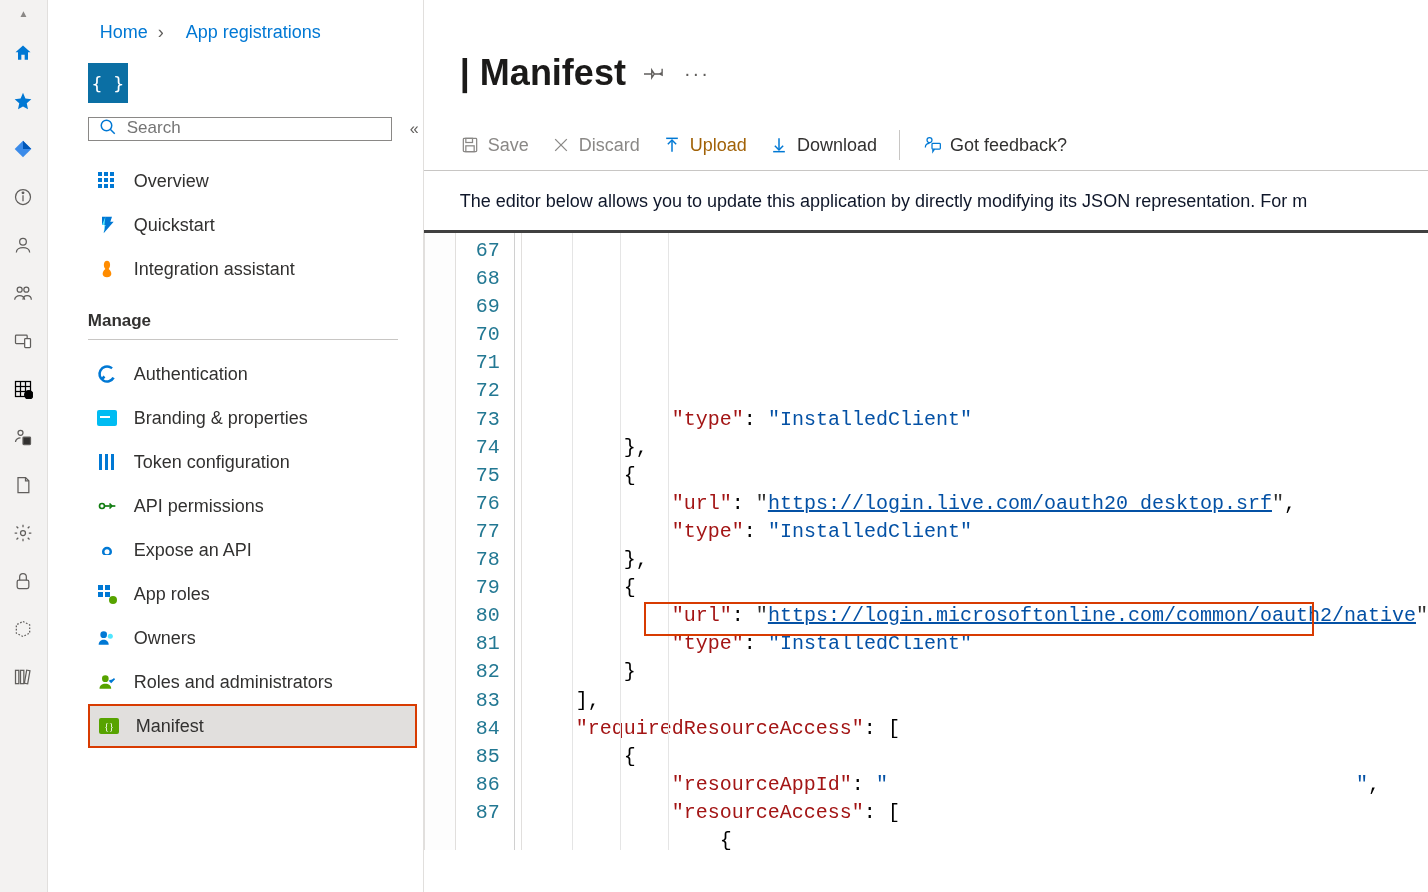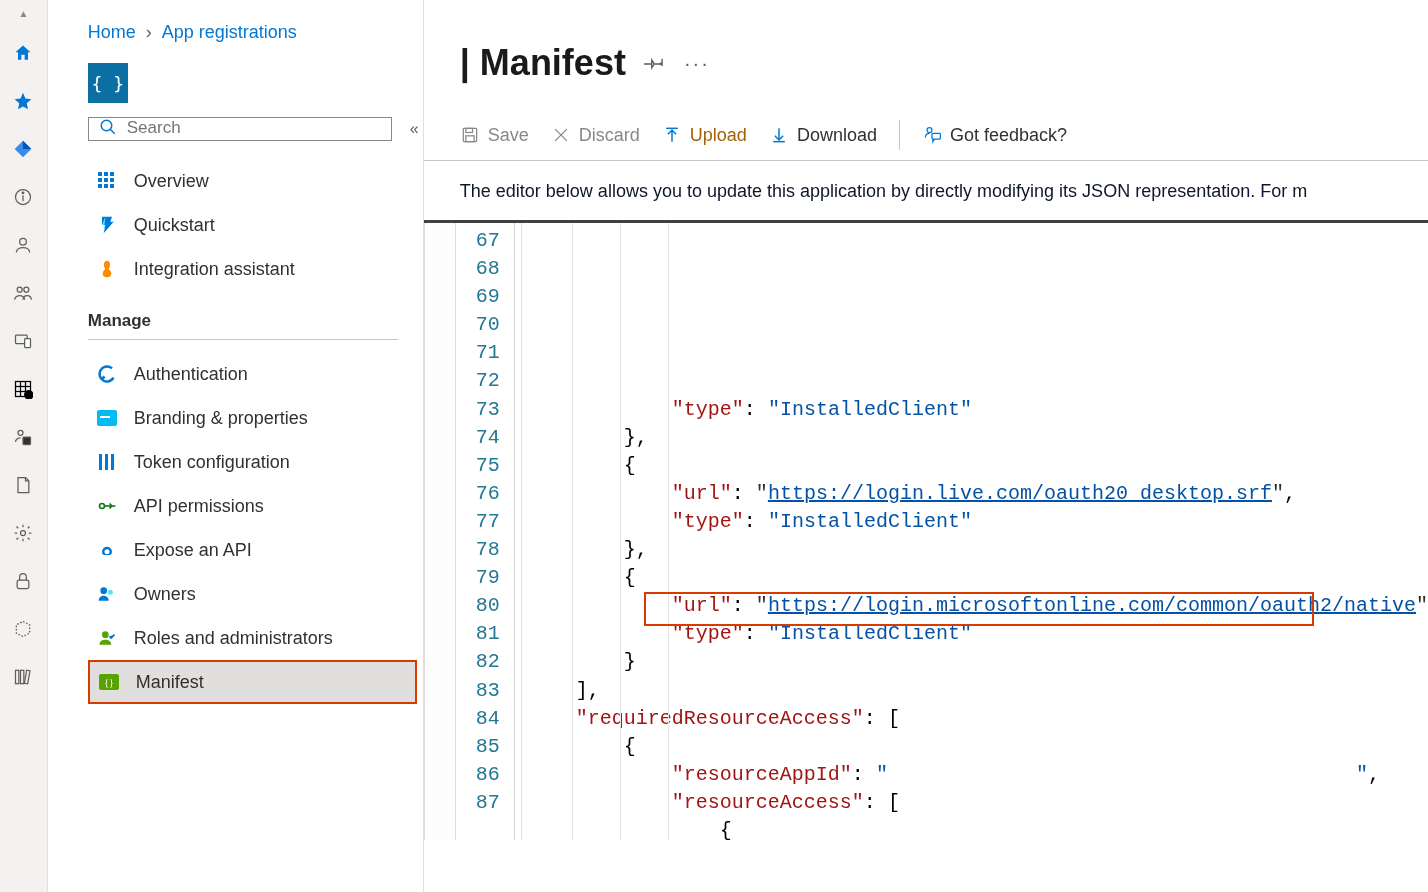--- a/index.html
+++ b/index.html
@@ -4,34 +4,34 @@
   <style>
     * { margin:0; padding:0; box-sizing:border-box; }
     body { font-family:"Segoe UI",Arial,sans-serif; font-size:14px; color:#323130; background:#fff; overflow:hidden; }
     .app { display:flex; height:892px; width:1428px; }
     .iconbar { width:52px; background:#f3f2f1; border-right:1px solid #e1dfdd; display:flex; flex-direction:column; align-items:center; padding-top:8px; position:relative; }
     .iconbar .chev { color:#8a8886; font-size:10px; margin-bottom:10px; }
     .iconbar .icn { width:36px; height:36px; display:flex; align-items:center; justify-content:center; margin:6px 0; border-radius:4px; cursor:pointer; }
     .iconbar svg { width:20px; height:20px; }
     .side { width:410px; border-right:1px solid #e1dfdd; position:relative; padding:0 0 0 0; }
     .crumbs { display:flex; align-items:center; gap:10px; padding:22px 0 12px 40px; font-size:18px; }
-    .crumbs a { color:#0078d4; text-decoration:none; cursor:pointer; }
+    .crumbs a { color:#0078d4; text-decoration:none; cursor:pointer;margin-left:12px; }
     .crumbs .sep { color:#605e5c; }
     .appicon { width:40px; height:40px; background:#0b6fa4; margin:8px 0 14px 40px; display:flex; align-items:center; justify-content:center; color:#fff; font-family:Consolas,monospace; font-size:18px; }
     .searchrow { display:flex; align-items:center; gap:18px; padding:0 0 0 40px; margin-bottom:18px; }
     .search { width:304px; height:24px; border:1px solid #8a8886; display:flex; align-items:flex-start; padding:0 10px; gap:10px; }
     .search input { border:none; outline:none; flex:1; font-size:17px; background:transparent; }
     .collapse { color:#605e5c; font-size:16px; }
     .menu { padding-left:40px; padding-right:6px; }
     .menuitem { display:flex; align-items:center; height:44px; gap:16px; cursor:pointer; font-size:18px; color:#323130; padding:0 8px; }
     .menuitem.selected { background:#e1dfdd; border:2px solid #d83b01; }
     .menuitem .mi-icon { width:22px; display:flex; align-items:center; justify-content:center; }
     .section { font-size:17px; font-weight:600; color:#323130; margin:20px 0 6px 0; }
     .section-line { height:1px; background:#c8c6c4; margin:8px 0 12px 0; width:310px; }
-    .main { flex:1; position:relative; }
+    .main { flex:1; position:relative;margin-top:10px; }
     .titlebar { display:flex; align-items:center; gap:18px; padding:42px 0 0 36px; }
     .titlebar h1 { font-size:36px; font-weight:600; color:#1b1a19; }
     .titlebar .pin { color:#605e5c; cursor:pointer; }
     .titlebar .dots { color:#605e5c; font-size:20px; letter-spacing:2px; cursor:pointer; }
     .toolbar { display:flex; align-items:center; gap:22px; padding:36px 0 10px 36px; border-bottom:1px solid #c8c6c4; margin-right:0; }
     .tool { display:flex; align-items:center; gap:8px; font-size:18px; cursor:pointer; }
     .tool.disabled { color:#8a8886; }
     .tool svg { width:20px; height:20px; }
     .tool.blue { color:#0078d4; }
     .vline { width:1px; height:30px; background:#c8c6c4; }
@@ -243,20 +243,32 @@
         <span>API permissions</span>
       </div>
       <div class="menuitem">
         <span class="mi-icon">
             <svg width="20" height="20" viewBox="0 0 24 24">
               <path fill="#0078d4" d="M6 14a6 6 0 1112 0 4 4 0 01-4 4H8a4 4 0 01-2-4z"></path>
               <circle cx="12" cy="14" r="3" fill="#fff"></circle>
             </svg>
           </span>
         <span>Expose an API</span>
+      </div>
+      <div class="menuitem">
+        <span class="mi-icon">
+            <svg width="20" height="20" viewBox="0 0 20 20">
+              <rect x="1" y="1" width="5" height="5" fill="#0078d4"></rect>
+              <rect x="8" y="1" width="5" height="5" fill="#0078d4"></rect>
+              <rect x="1" y="8" width="5" height="5" fill="#0078d4"></rect>
+              <rect x="8" y="8" width="5" height="5" fill="#0078d4"></rect>
+              <circle cx="16" cy="16" r="4" fill="#57a300"></circle>
+            </svg>
+          </span>
+        <span>App roles</span>
       </div>
       <div class="menuitem">
         <span class="mi-icon">
             <svg width="20" height="20" viewBox="0 0 24 24">
               <circle cx="8" cy="8" r="4" fill="#0078d4"></circle>
               <circle cx="16" cy="10" r="3" fill="#50e6ff"></circle>
               <path fill="#0078d4" d="M2 20c0-4 3-6 6-6s6 2 6 6z"></path>
             </svg>
           </span>
         <span>Owners</span>

